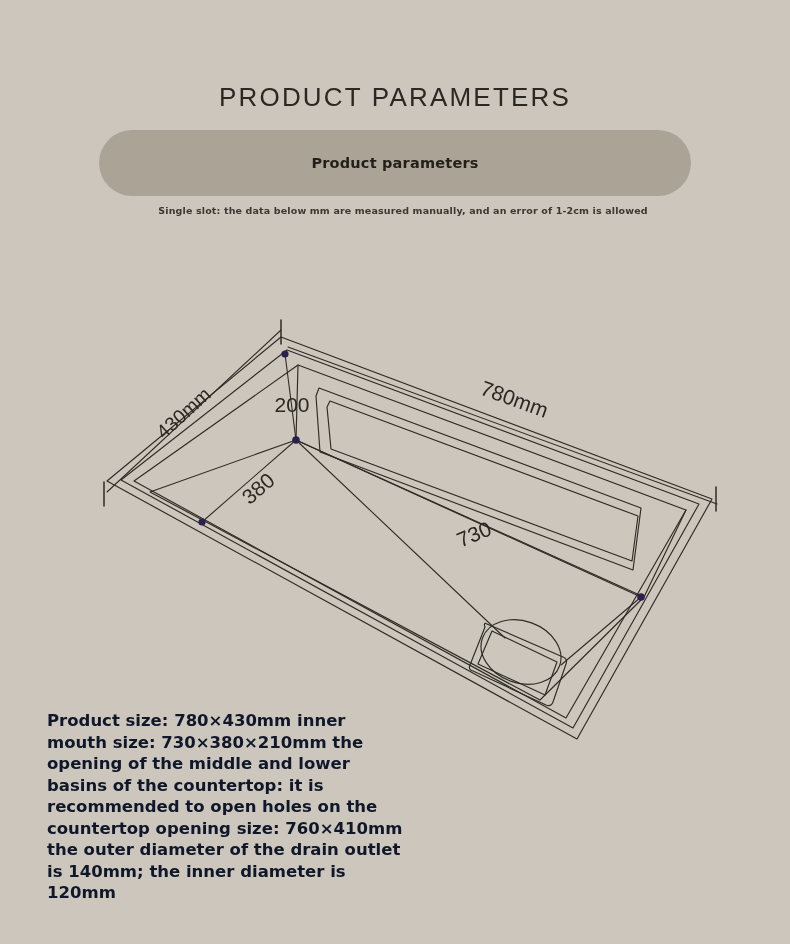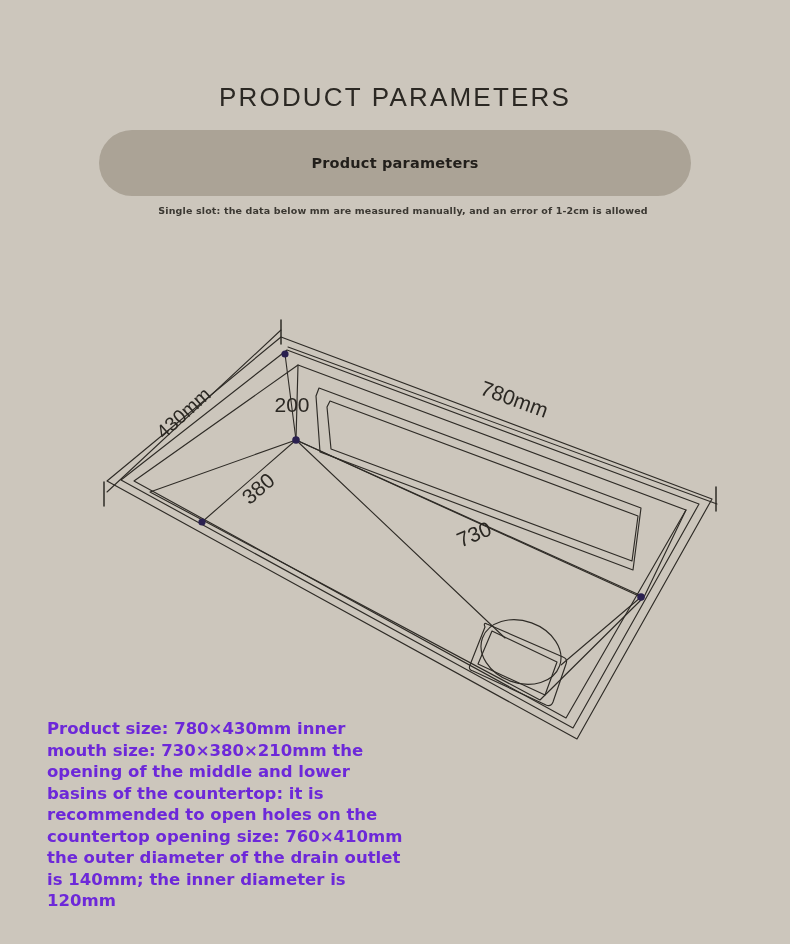--- a/index.html
+++ b/index.html
@@ -200,15 +200,15 @@
 
         <text x="292" y="412" font-size="21" text-anchor="middle">200</text>
 
         <text x="263" y="494" font-size="21" text-anchor="middle" transform="rotate(-41 263 494)">380</text>
 
         <text x="477" y="541" font-size="21" text-anchor="middle" transform="rotate(-23 477 541)">730</text>
       </g>
     </svg>
   </div>
 
-  <div class="description" style="color: #6d28d9; margin-top: 8px;">Product size: 780×430mm inner mouth size: 730×380×210mm the opening of the middle and lower basins of the countertop: it is recommended to open holes on the countertop opening size: 760×410mm the outer diameter of the drain outlet is 140mm; the inner diameter is 120mm</div>
+  <div class="description" style="color: #0f172a;">Product size: 780×430mm inner mouth size: 730×380×210mm the opening of the middle and lower basins of the countertop: it is recommended to open holes on the countertop opening size: 760×410mm the outer diameter of the drain outlet is 140mm; the inner diameter is 120mm</div>
 
 </div>
 
 </body></html>

